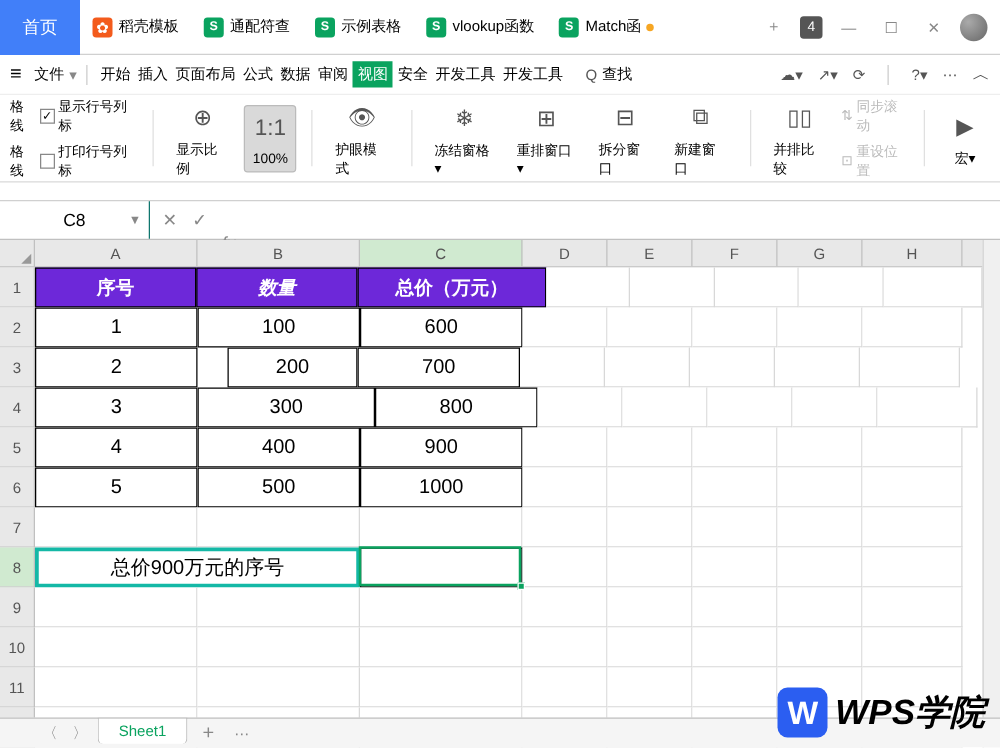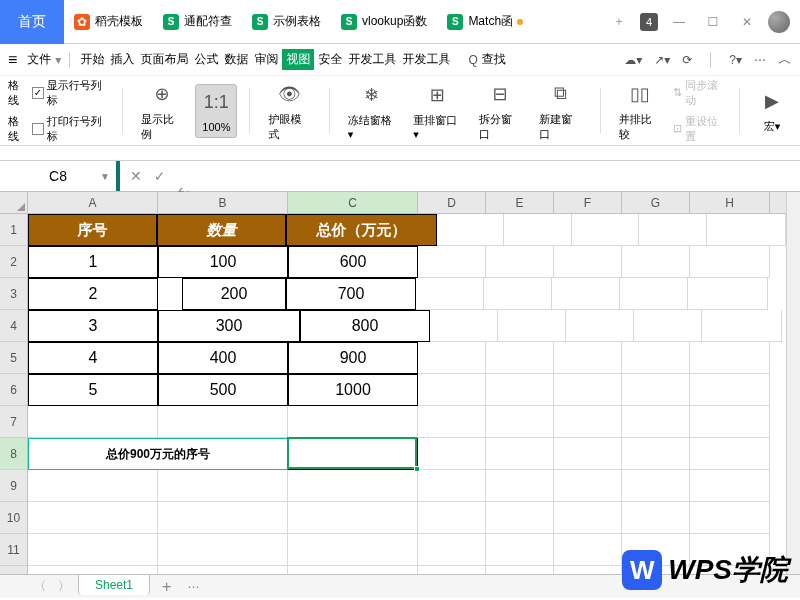--- a/index.html
+++ b/index.html
@@ -32,40 +32,40 @@
 .ribbon-col { display: flex; flex-direction: column; font-size: 11px; gap: 6px; }
 .ribbon-row { display: flex; align-items: center; gap: 3px; }
 .checkbox { width: 12px; height: 12px; border: 1px solid #888; display: inline-flex; align-items: center; justify-content: center; font-size: 10px; }
 .ribbon-btn { display: flex; flex-direction: column; align-items: center; gap: 4px; padding: 4px 6px; font-size: 11px; cursor: pointer; }
 .ribbon-btn.pressed { background: #d9d9d9; border: 1px solid #bbb; border-radius: 3px; }
 .ribbon-icon { width: 28px; height: 28px; display: flex; align-items: center; justify-content: center; font-size: 18px; color: #555; }
 .ribbon-sep { width: 1px; height: 45px; background: #e0e0e0; margin: 0 6px; }
 
 
 .formulabar { height: 32px; display: flex; align-items: center; border-top: 1px solid #d0d0d0; border-bottom: 1px solid #c0c0c0; margin-top: 14px; }
-.name-box { width: 120px; height: 100%; display: flex; align-items: center; justify-content: center; border-right: 4px solid #0f766e; font-size: 14px; position: relative; }
+.name-box { width: 120px; height: 100%; display: flex; align-items: center; justify-content: center; border-right: 1px solid #0f766e; font-size: 14px; position: relative; }
 .name-arrow { position: absolute; right: 6px; color: #888; font-size: 10px; }
 .fx-area { display: flex; align-items: center; padding: 0 10px; gap: 12px; color: #888; font-size: 14px; }
 
 
 .grid-area { position: relative; height: 406px; overflow: hidden; }
 .corner { position: absolute; top: 0; left: 0; width: 28px; height: 22px; background: #e8e8e8; border-right: 1px solid #c0c0c0; border-bottom: 1px solid #c0c0c0; display: flex; align-items: center; justify-content: center; }
 .corner::after { content: ''; border-left: 8px solid transparent; border-bottom: 8px solid #999; position: absolute; bottom: 2px; right: 2px; }
 .col-headers { position: absolute; top: 0; left: 28px; right: 14px; height: 22px; display: flex; background: #e8e8e8; border-bottom: 1px solid #c0c0c0; }
 .col-h { border-right: 1px solid #c0c0c0; display: flex; align-items: center; justify-content: center; font-size: 12px; color: #555; }
 .col-h.active { background: #d0ead0; }
 .row-headers { position: absolute; top: 22px; left: 0; width: 28px; }
 .row-h { height: 32px; border-right: 1px solid #c0c0c0; border-bottom: 1px solid #d0d0d0; background: #e8e8e8; display: flex; align-items: center; justify-content: center; font-size: 12px; color: #555; }
 .row-h.active { background: #d0ead0; }
 .cells { position: absolute; top: 22px; left: 28px; right: 14px; }
 .cell-row { display: flex; height: 32px; }
 .cell { border-right: 1px solid #d8d8d8; border-bottom: 1px solid #d8d8d8; display: flex; align-items: center; justify-content: center; font-size: 15px; background: #fff; }
-.cell.table-hd { background: #a16207; color: #fff; font-weight: bold; border: 1px solid #000; }
+.cell.table-hd { background: #6d28d9; color: #fff; font-weight: bold; border: 1px solid #000; }
 .cell.table-d { border: 1px solid #000; font-size: 16px; }
-.cell.merged { border: 1px solid #14b8a6; font-size: 12px; font-weight: bold; }
+.cell.merged { border: 3px solid #14b8a6; font-size: 16px; font-weight: normal; }
 .selected-cell { position: absolute; border: 2px solid #0aa35f; pointer-events: none; }
 .fill-handle { position: absolute; width: 6px; height: 6px; background: #0aa35f; border: 1px solid #fff; }
 .scrollbar-v { position: absolute; top: 0; right: 0; width: 14px; bottom: 0; background: #f0f0f0; border-left: 1px solid #d0d0d0; }
 
 
 .sheettabs { position: absolute; bottom: 0; left: 0; right: 0; height: 24px; border-top: 1px solid #c0c0c0; display: flex; align-items: center; background: #f5f5f5; padding-left: 30px; gap: 4px; }
 .nav-arrow { color: #888; padding: 0 4px; cursor: pointer; }
 .sheet-tab { background: #fff; border: 1px solid #c0c0c0; border-bottom: none; padding: 3px 16px; font-size: 12px; color: #0aa35f; border-radius: 0 0 4px 4px; transform: translateY(-2px); }
 .sheet-add { color: #888; padding: 0 8px; font-size: 16px; cursor: pointer; }
 

